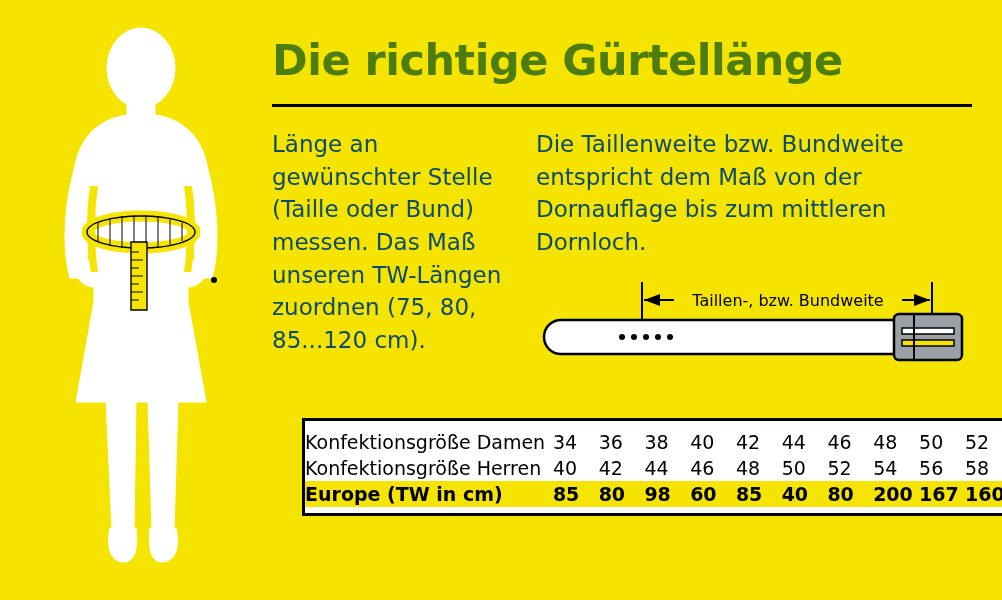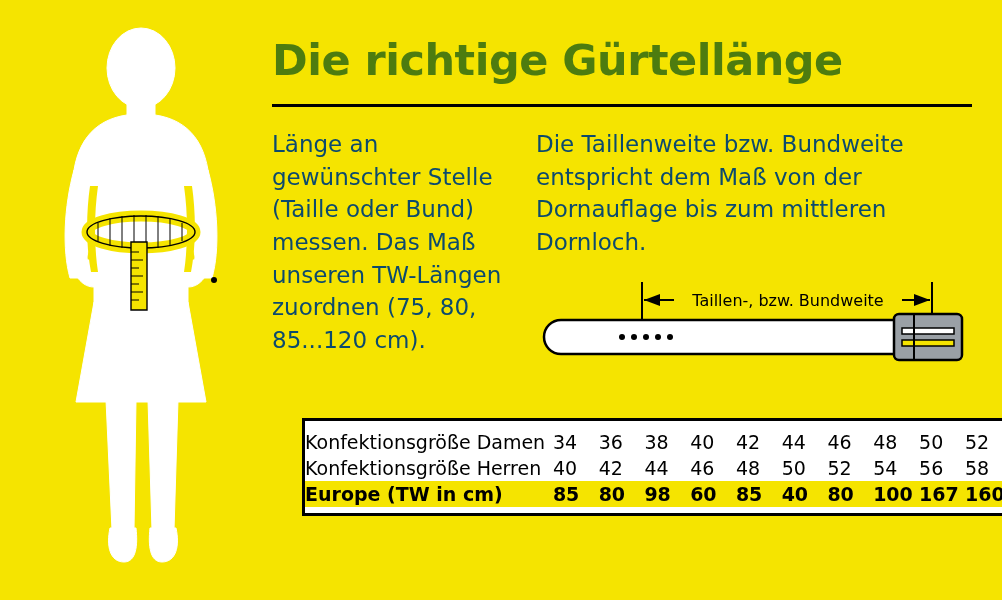--- a/index.html
+++ b/index.html
@@ -269,21 +269,21 @@
         </tr>
         <tr class="highlight">
           <td class="rowlabel">Europe (TW in cm)</td>
           <td class="val">85</td>
           <td class="val">80</td>
           <td class="val">98</td>
           <td class="val">60</td>
           <td class="val">85</td>
           <td class="val">40</td>
           <td class="val">80</td>
-          <td class="val">100</td>
+          <td class="val">200</td>
           <td class="val">167</td>
           <td class="val">160</td>
         </tr>
       </tbody>
     </table>
   </div>
 
 </div>
 
 </body></html>

